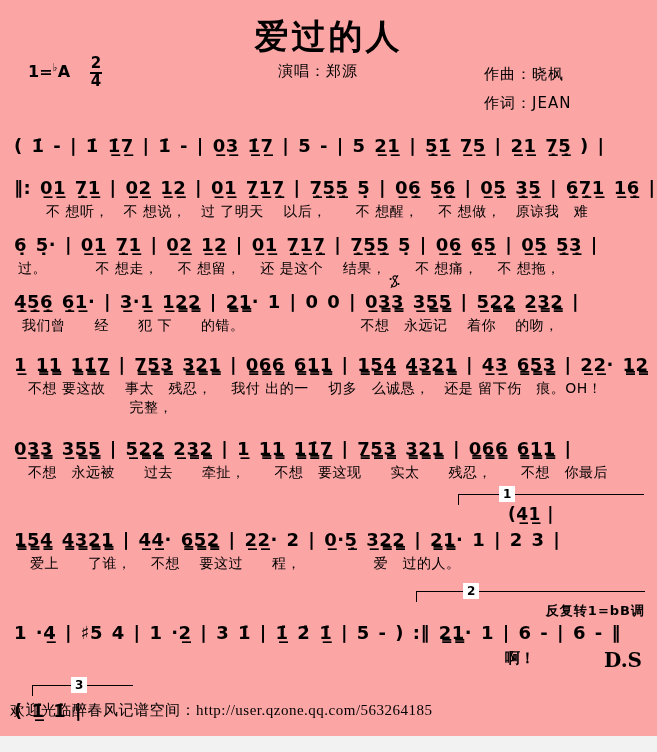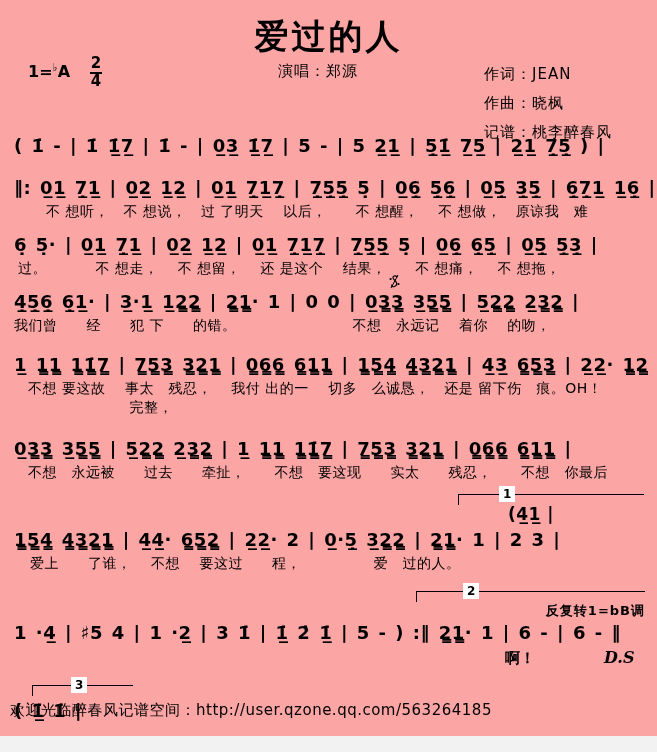--- a/index.html
+++ b/index.html
@@ -39,42 +39,41 @@
   }
   
   .volta{position:absolute;height:10px;border-top:1px solid #000;border-left:1px solid #000;}
   .volta .vnum{
     position:absolute;top:-9px;background:#fff;padding:0 4px;
     font-size:12px;font-weight:bold;line-height:16px;
   }
   .pickup{position:absolute;font-size:17px;font-weight:bold;white-space:pre;letter-spacing:.5px;}
   .repeat-note{position:absolute;font-size:13px;font-weight:bold;letter-spacing:1px;}
   .below-ann{position:absolute;font-size:15px;font-weight:bold;}
-  .ds{font-family:"DejaVu Serif","Liberation Serif",serif;font-size:16px;font-style:italic;}
+  .ds{font-family:"DejaVu Serif","Liberation Serif",serif;font-size:20px;}
   .segno{position:absolute;}
   
   .footer{position:absolute;left:10px;bottom:16px;font-size:15px;letter-spacing:.5px;}
-  .footer a{color:#000;text-decoration:none;}
+  .footer a{color:#000;text-decoration:none;font-family:Liberation Serif, serif;}
 </style>
 </head>
 <body>
 
 <div class="page">
 
   <div class="header">
     <div class="title">爱过的人</div>
     <div class="keytime">
       <span><span>1=</span><span class="key-accidental">♭</span><span>A</span></span>
       <span class="timesig"><span class="num">2</span><span class="den">4</span></span>
     </div>
     <div class="singer">演唱：郑源</div>
     <div class="credits">
+      <div>作曲：晓枫</div>
       <div>作词：JEAN</div>
-      <div>作曲：晓枫</div>
-      <div>记谱：桃李醉春风</div>
     </div>
   </div>
 
   <div class="score">
 
     <div class="row" style="margin-top:6px">
       <div class="notation">( 1̇ - | 1̇ 1̲̇7̲ | 1̇ - | 0̲3̲ 1̲̇7̲ | 5 - | 5 2̲1̲ | 5̣̲1̲̇ 7̲5̲ | 2̲1̲ 7̣̲5̣̲ ) |</div>
     </div>
 
     <div class="row" style="margin-top:14px">
@@ -90,21 +89,21 @@
     <div class="row" style="margin-top:10px">
       <span class="segno" style="left:388px;top:-15px">
         <svg width="13" height="17" viewBox="0 0 13 17">
           <path d="M3 15 L10 2" stroke="#000" stroke-width="1" fill="none"></path>
           <path d="M9.5 4 C6 1.5,3.5 4,6 6.5 C9 9,10 12,6.5 13.5 C4.5 14.3,3 13,4 11.5" stroke="#000" stroke-width="1.2" fill="none"></path>
           <circle cx="2.6" cy="6" r="1.1" fill="#000"></circle>
           <circle cx="10.4" cy="11" r="1.1" fill="#000"></circle>
         </svg>
       </span>
       <div class="notation">4̣̲5̣̲6̣̲ 6̣̲1̲· | 3̲·1̲ 1̲2̳2̳ | 2̳1̳· 1 | 0 0 | 0̲3̳3̳ 3̲5̳5̳ | 5̲2̳2̳ 2̲3̳2̳ |</div>
-      <div class="lyrics" style="">我们曾　　经　　犯 下　　的错。　　　　　　　　不想　永远记　 着你　 的吻，</div>
+      <div class="lyrics" style="margin-left:8px">我们曾　　经　　犯 下　　的错。　　　　　　　　不想　永远记　 着你　 的吻，</div>
     </div>
 
     <div class="row" style="margin-top:16px">
       <div class="notation">1̲ 1̳1̳ 1̳1̳̇7̳ | 7̳5̳3̳ 3̳2̳1̳ | 0̳6̳6̳ 6̳1̳1̳ | 1̳5̳4̳ 4̳3̳2̳1̳ | 4̲3̲ 6̳5̳3̳ | 2̲2̲· 1̳2̳ |</div>
       <div class="lyrics" style="margin-left:14px">不想 要这故　 事太　残忍，　 我付 出的一　 切多　么诚恳，　还是 留下伤　痕。OH！</div>
       <div class="lyrics" style="margin-left:14px">　　　　　　　完整，</div>
     </div>
 
     <div class="row" style="margin-top:18px">
       <div class="notation">0̲3̳3̳ 3̲5̳5̳ | 5̲2̳2̳ 2̲3̳2̳ | 1̲ 1̳1̳ 1̳1̳̇7̳ | 7̳5̳3̳ 3̳2̳1̳ | 0̳6̳6̳ 6̳1̳1̳ |</div>

